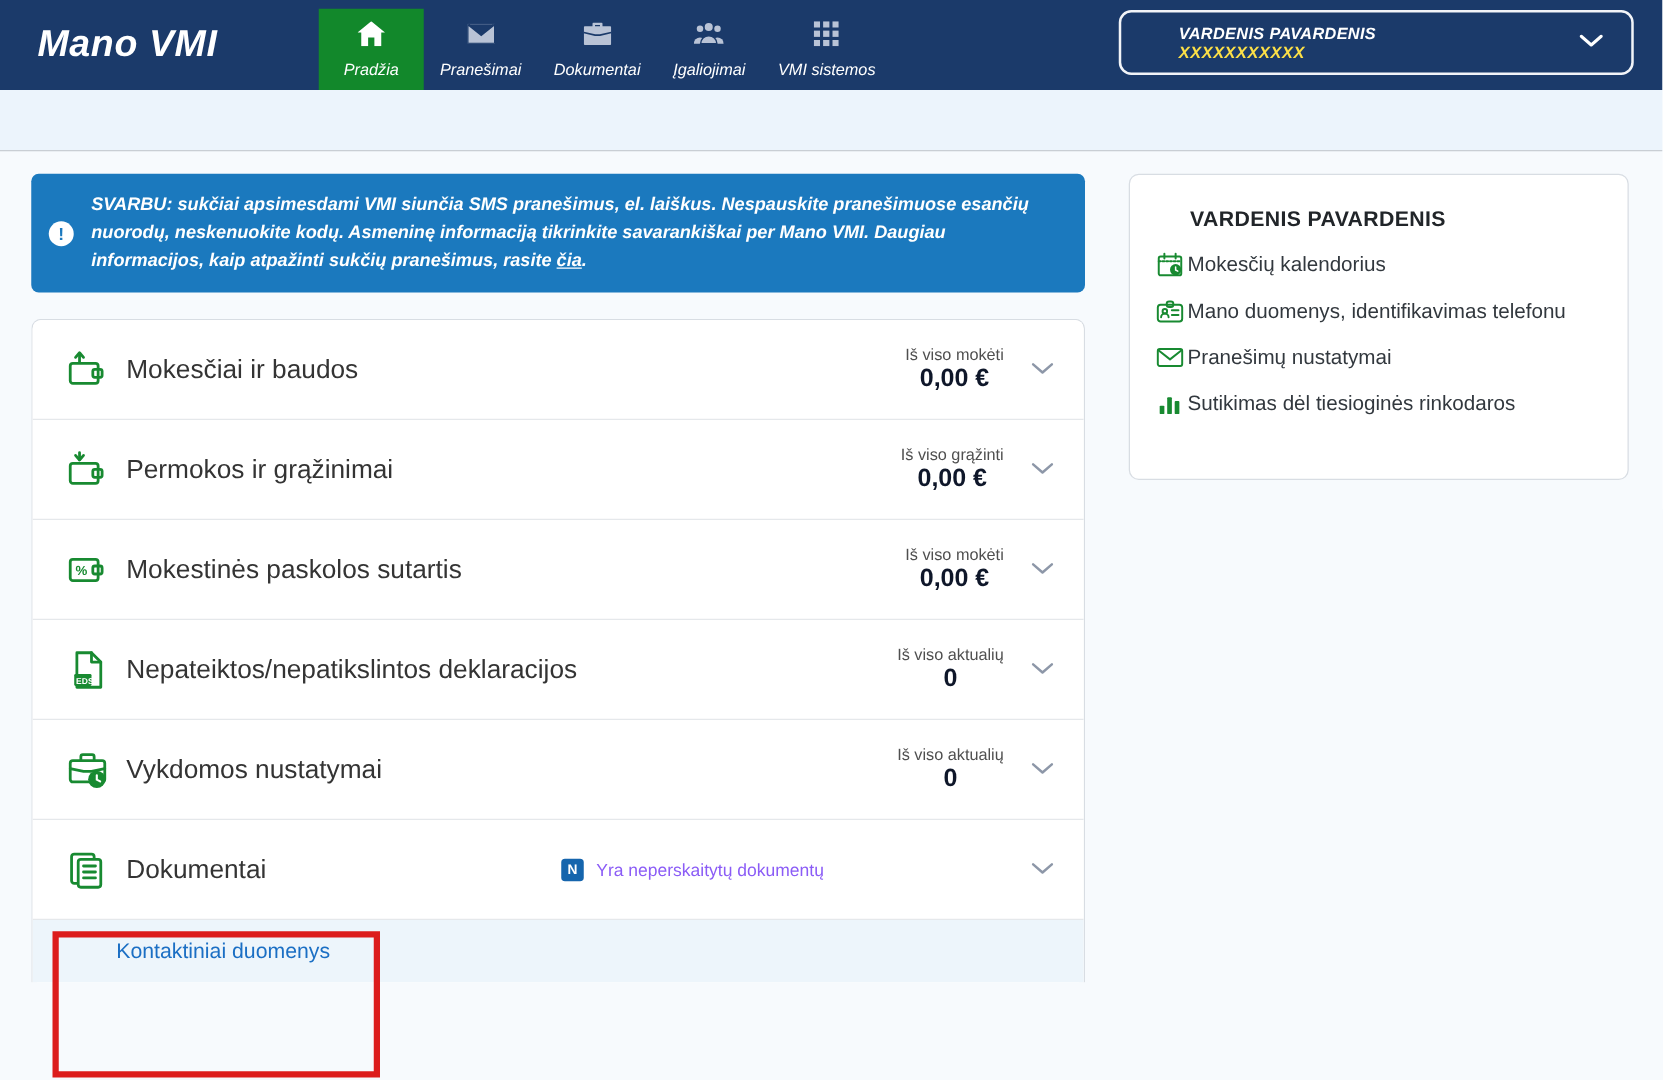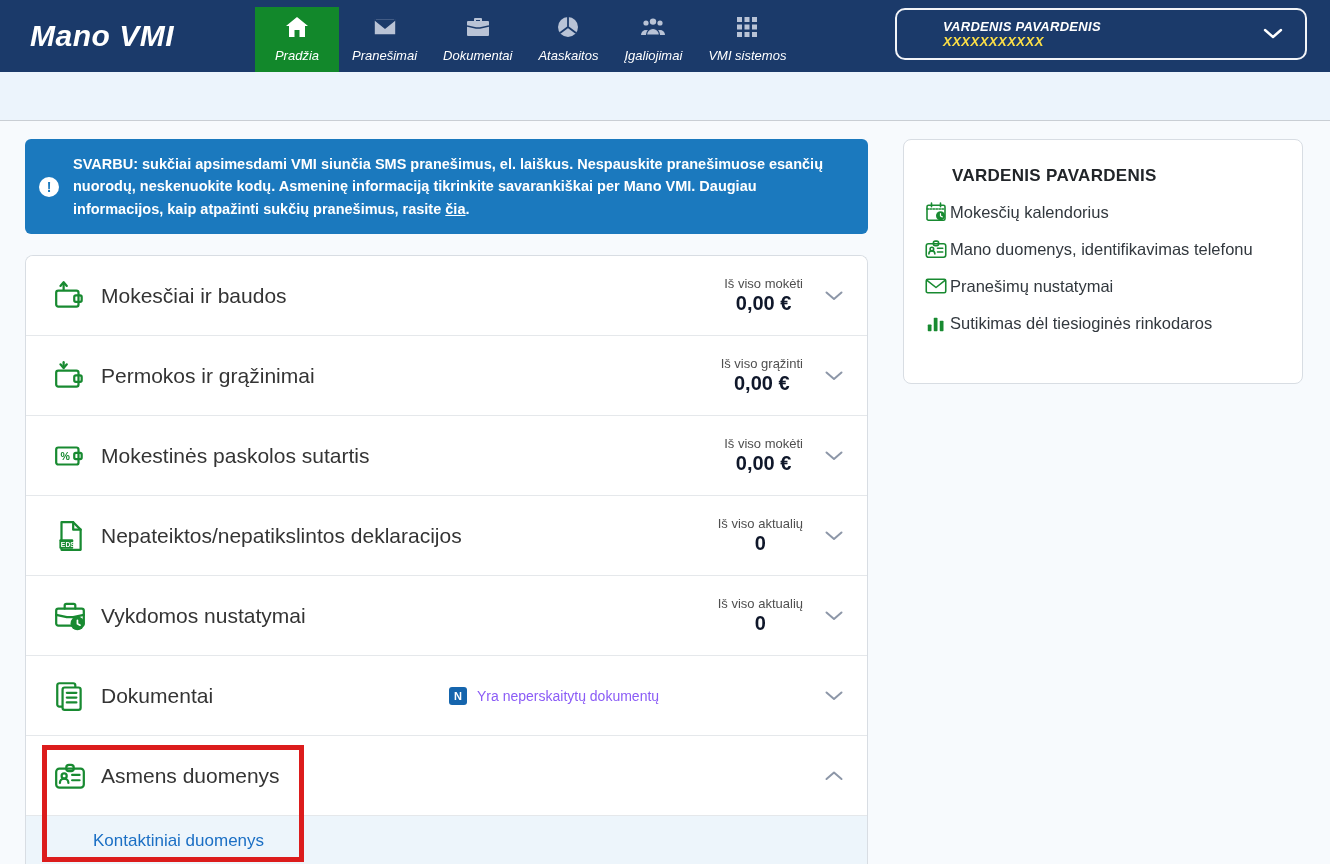--- a/index.html
+++ b/index.html
@@ -53,21 +53,21 @@
   
   .alert {
     background:#1b79be; border-radius:6px; color:#ffffff;
     display:flex; align-items:center; padding:14px 20px 14px 14px; min-height:92px;
   }
   .alert-icon {
     flex:0 0 20px; width:20px; height:20px; border-radius:50%;
     background:#ffffff; color:#1b79be; font-weight:bold; font-size:14px;
     display:flex; align-items:center; justify-content:center; margin-right:14px;
   }
-  .alert-text { font-size:14.5px; font-weight:600; line-height:1.55; }
+  .alert-text { font-size:14.5px; font-weight:600; line-height:1.55;font-style:italic; }
   .alert-text a { color:#ffffff; text-decoration:underline; cursor:pointer; }
 
   
   .card {
     margin-top:21px; background:#ffffff;
     border:1px solid #d8dde3; border-bottom:none;
     border-radius:8px 8px 0 0; overflow:hidden;
   }
   .row {
     position:relative; height:80px; display:flex; align-items:center;
@@ -148,29 +148,20 @@
         <span class="nav-label">Pranešimai</span>
       </div>
       <div class="nav-item">
         <span class="nico">
           <svg width="22" height="18" viewBox="0 0 22 18">
               <path d="M7 3 V1 a1 1 0 0 1 1-1 h6 a1 1 0 0 1 1 1 V3 H21 a1 1 0 0 1 1 1 V17 a1 1 0 0 1-1 1 H1 a1 1 0 0 1-1-1 V4 a1 1 0 0 1 1-1 Z M9 3 h4 V2 H9 Z"></path>
               <path d="M0 8 L9 10 H13 L22 8" stroke="#1b3a6a" stroke-width="1.4" fill="none"></path>
             </svg>
         </span>
         <span class="nav-label">Dokumentai</span>
-      </div>
-      <div class="nav-item">
-        <span class="nico">
-          <svg width="20" height="20" viewBox="0 0 20 20">
-              <circle cx="10" cy="10" r="10"></circle>
-              <path d="M10 10 L10 0 M10 10 L18 16 M10 10 L2 16" stroke="#1b3a6a" stroke-width="1.8" fill="none"></path>
-            </svg>
-        </span>
-        <span class="nav-label">Ataskaitos</span>
       </div>
       <div class="nav-item">
         <span class="nico">
           <svg width="24" height="18" viewBox="0 0 24 18">
               <circle cx="5" cy="5" r="2.6"></circle>
               <circle cx="19" cy="5" r="2.6"></circle>
               <circle cx="12" cy="3.6" r="3.2"></circle>
               <path d="M0 17 a5 5 0 0 1 10 0 Z"></path>
               <path d="M14 17 a5 5 0 0 1 10 0 Z"></path>
               <path d="M5.5 17 a6.5 6.5 0 0 1 13 0 Z" stroke="#1b3a6a" stroke-width="1.2"></path>
@@ -356,40 +347,20 @@
             <span class="nbadge">N</span>
             <span class="badge-text">Yra neperskaitytų dokumentų</span>
           </span>
           <span class="row-chevron" style="margin-left:auto;">
             <svg width="18" height="10" viewBox="0 0 18 10">
                 <polyline class="chev" points="1.5,1.5 9,8 16.5,1.5"></polyline>
               </svg>
           </span>
         </div>
 
-        <div class="row">
-          <span class="row-icon">
-            <svg width="34" height="34" viewBox="0 0 32 32">
-                <g class="gi">
-                  <rect x="3" y="9" width="26" height="18" rx="3"></rect>
-                  <rect x="12.5" y="5.5" width="7" height="6" rx="2.5"></rect>
-                  <circle cx="10.5" cy="16" r="2.4"></circle>
-                  <path d="M6.5 22.5 a4 4 0 0 1 8 0"></path>
-                  <line x1="18" y1="15" x2="25" y2="15"></line>
-                  <line x1="18" y1="20" x2="25" y2="20"></line>
-                </g>
-              </svg>
-          </span>
-          <span class="row-title">Asmens duomenys</span>
-          <span class="row-chevron" style="margin-left:auto;">
-            <svg width="18" height="10" viewBox="0 0 18 10">
-                <polyline class="chev" points="1.5,8 9,1.5 16.5,8"></polyline>
-              </svg>
-          </span>
-        </div>
 
         <div class="subrow">
           <span class="sublink">Kontaktiniai duomenys</span>
         </div>
 
       </div>
     </div>
 
     <div class="rightcol">
       <div class="profile-card">

